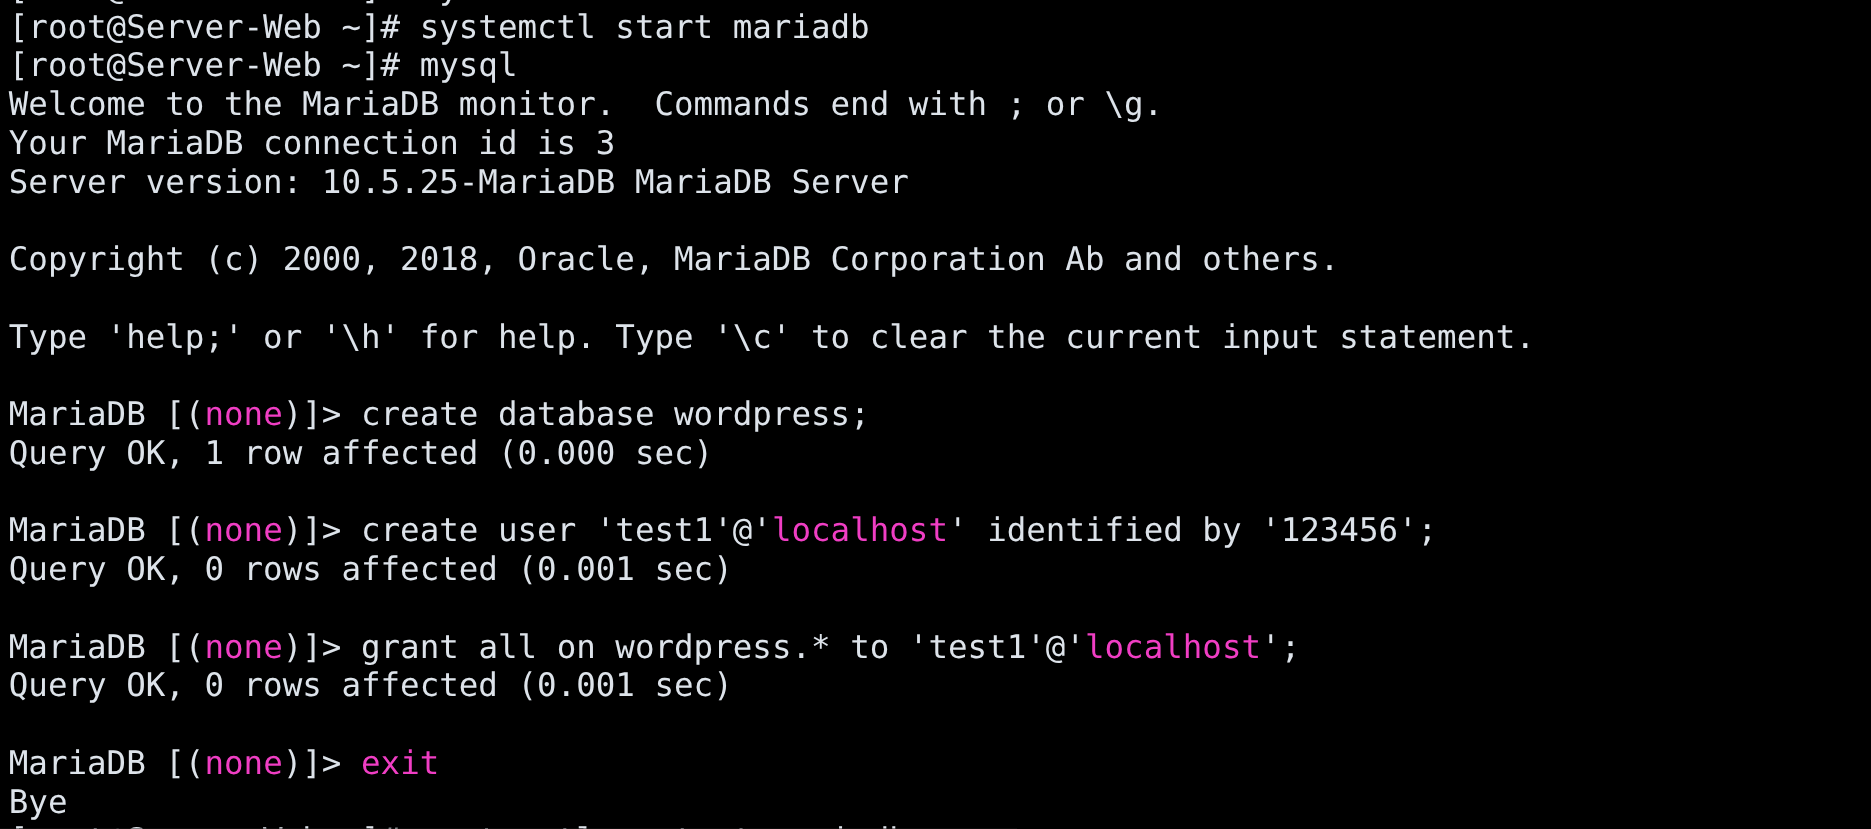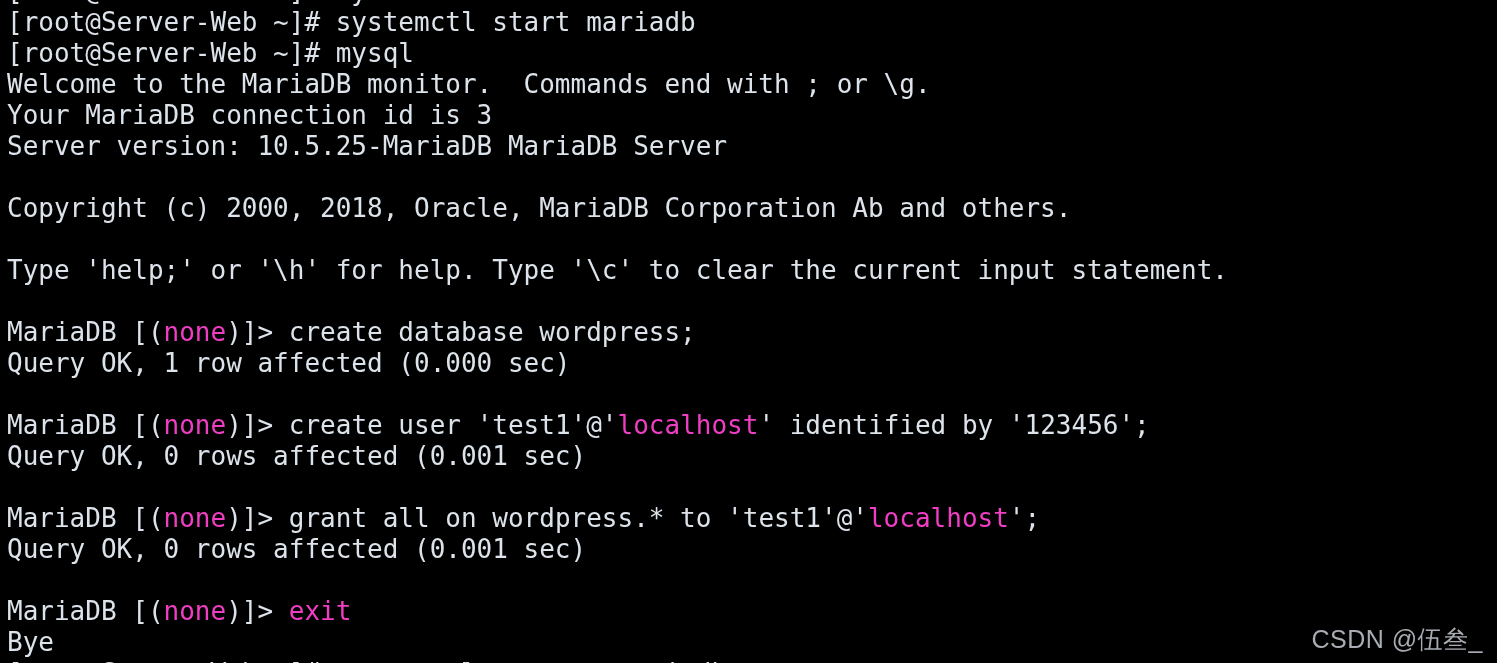--- a/index.html
+++ b/index.html
@@ -44,14 +44,13 @@
     color: #a9adb3;
     letter-spacing: 0.5px;
     white-space: pre;
   }
 </style>
 </head>
 <body>
 
 <div id="terminal">
   <div id="screen"><div class="line"><span class="c-default">[root@Server-Web ~]# systemctl enable mariadb</span></div><div class="line"><span class="c-default">[root@Server-Web ~]# systemctl start mariadb</span></div><div class="line"><span class="c-default">[root@Server-Web ~]# mysql</span></div><div class="line"><span class="c-default">Welcome to the MariaDB monitor.  Commands end with ; or \g.</span></div><div class="line"><span class="c-default">Your MariaDB connection id is 3</span></div><div class="line"><span class="c-default">Server version: 10.5.25-MariaDB MariaDB Server</span></div><div class="line blank"></div><div class="line"><span class="c-default">Copyright (c) 2000, 2018, Oracle, MariaDB Corporation Ab and others.</span></div><div class="line blank"></div><div class="line"><span class="c-default">Type 'help;' or '\h' for help. Type '\c' to clear the current input statement.</span></div><div class="line blank"></div><div class="line"><span class="c-default">MariaDB [(</span><span class="c-magenta">none</span><span class="c-default">)]&gt; create database wordpress;</span></div><div class="line"><span class="c-default">Query OK, 1 row affected (0.000 sec)</span></div><div class="line blank"></div><div class="line"><span class="c-default">MariaDB [(</span><span class="c-magenta">none</span><span class="c-default">)]&gt; create user 'test1'@'</span><span class="c-magenta">localhost</span><span class="c-default">' identified by '123456';</span></div><div class="line"><span class="c-default">Query OK, 0 rows affected (0.001 sec)</span></div><div class="line blank"></div><div class="line"><span class="c-default">MariaDB [(</span><span class="c-magenta">none</span><span class="c-default">)]&gt; grant all on wordpress.* to 'test1'@'</span><span class="c-magenta">localhost</span><span class="c-default">';</span></div><div class="line"><span class="c-default">Query OK, 0 rows affected (0.001 sec)</span></div><div class="line blank"></div><div class="line"><span class="c-default">MariaDB [(</span><span class="c-magenta">none</span><span class="c-default">)]&gt; </span><span class="c-magenta">exit</span></div><div class="line"><span class="c-default">Bye</span></div><div class="line"><span class="c-default">[root@Server-Web ~]# systemctl restart mariadb</span></div></div>
-  <div class="watermark">CSDN @伍叁_</div>
 </div>
 
 </body></html>

